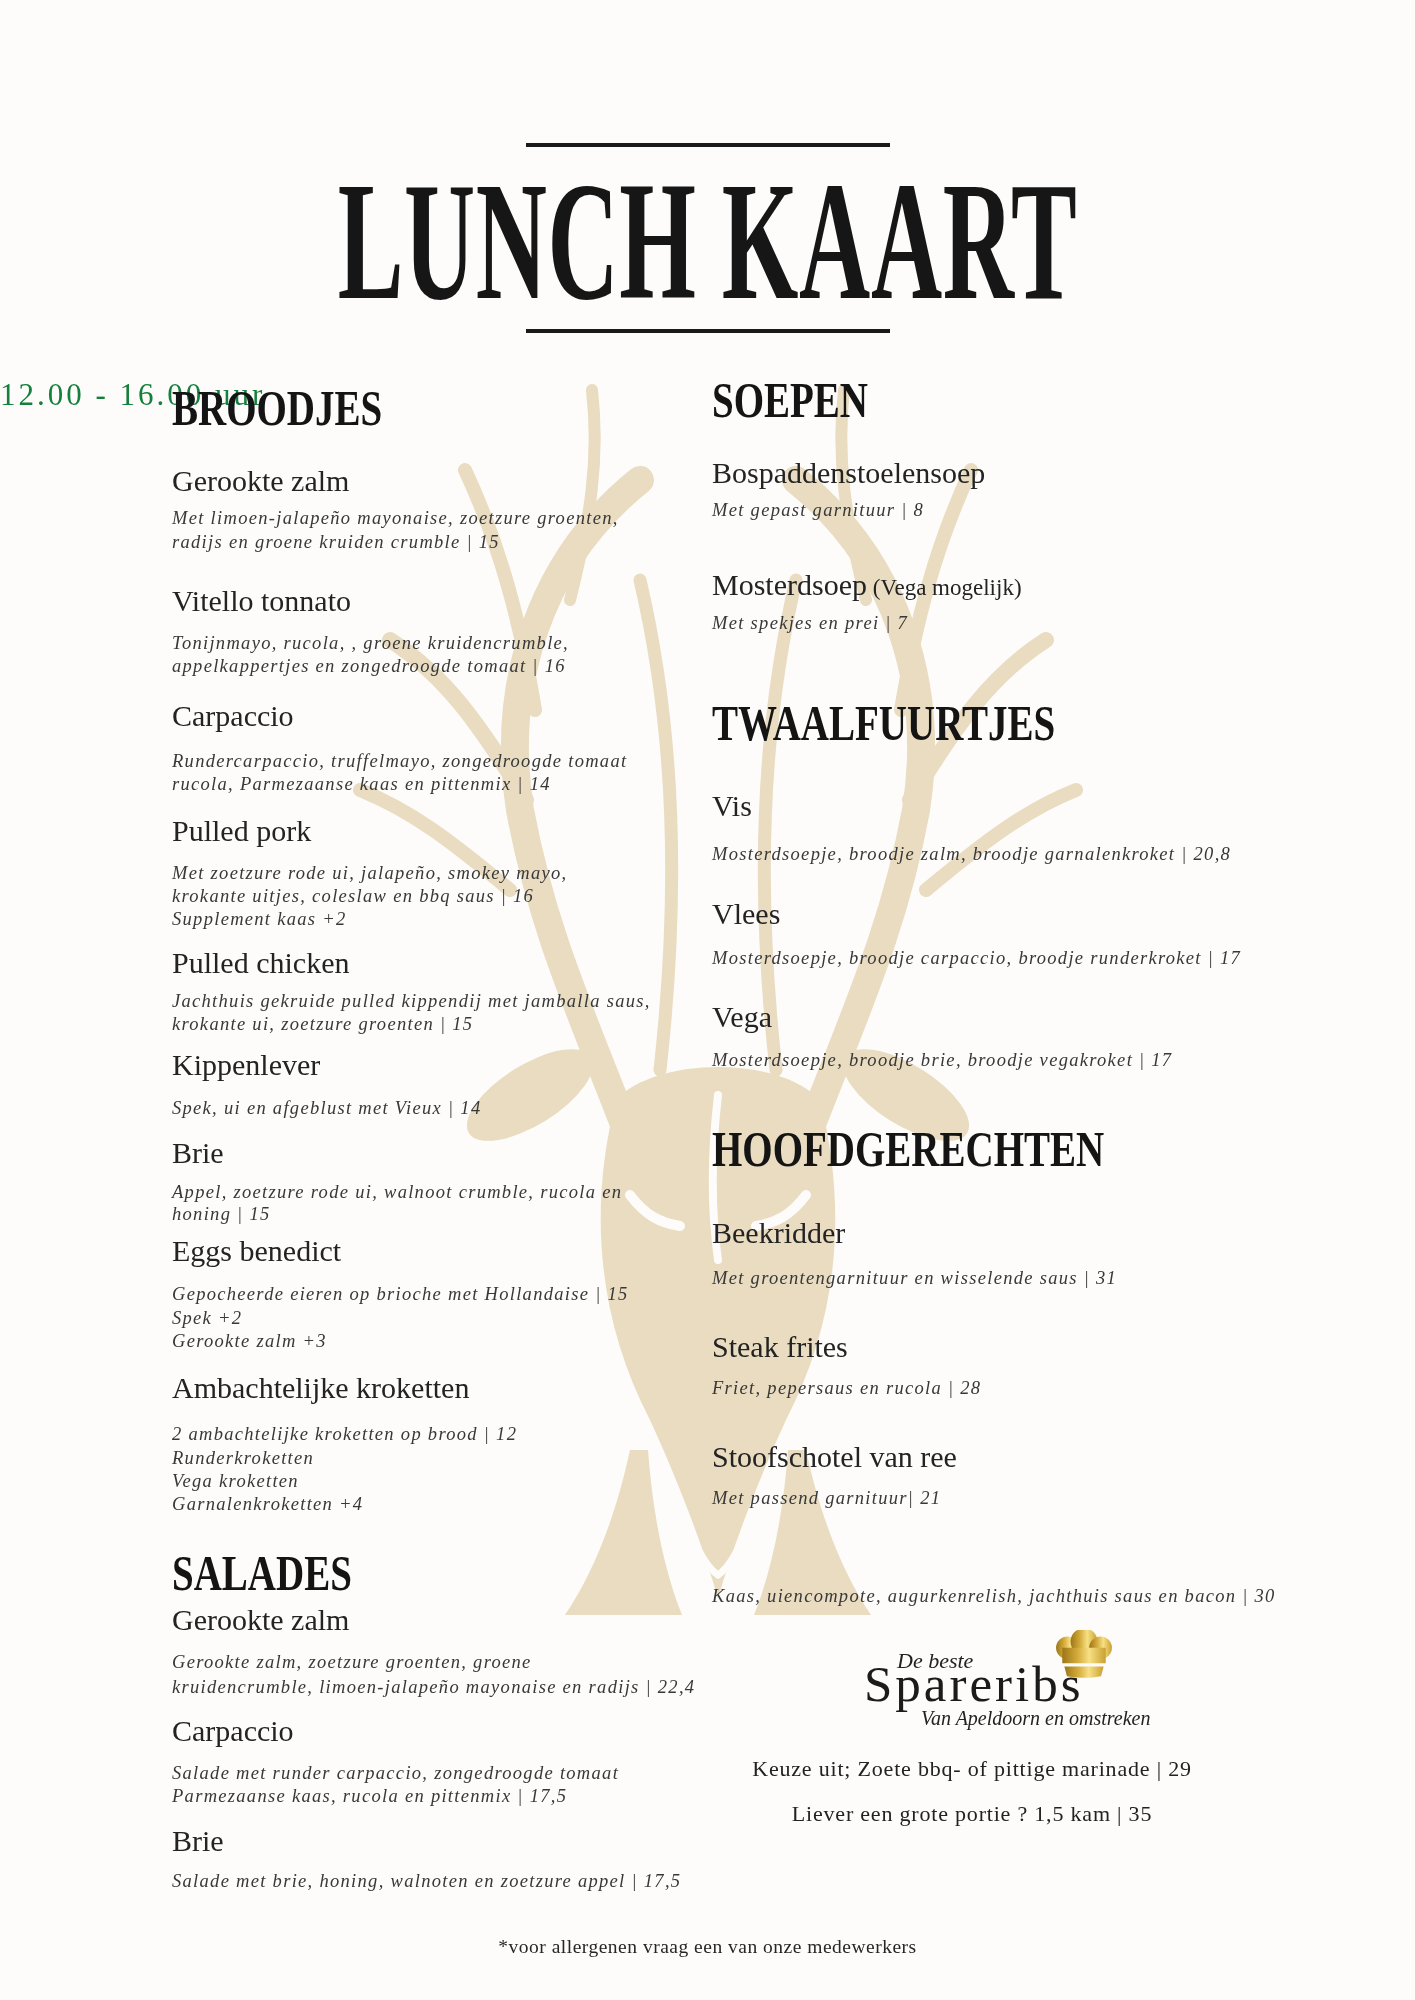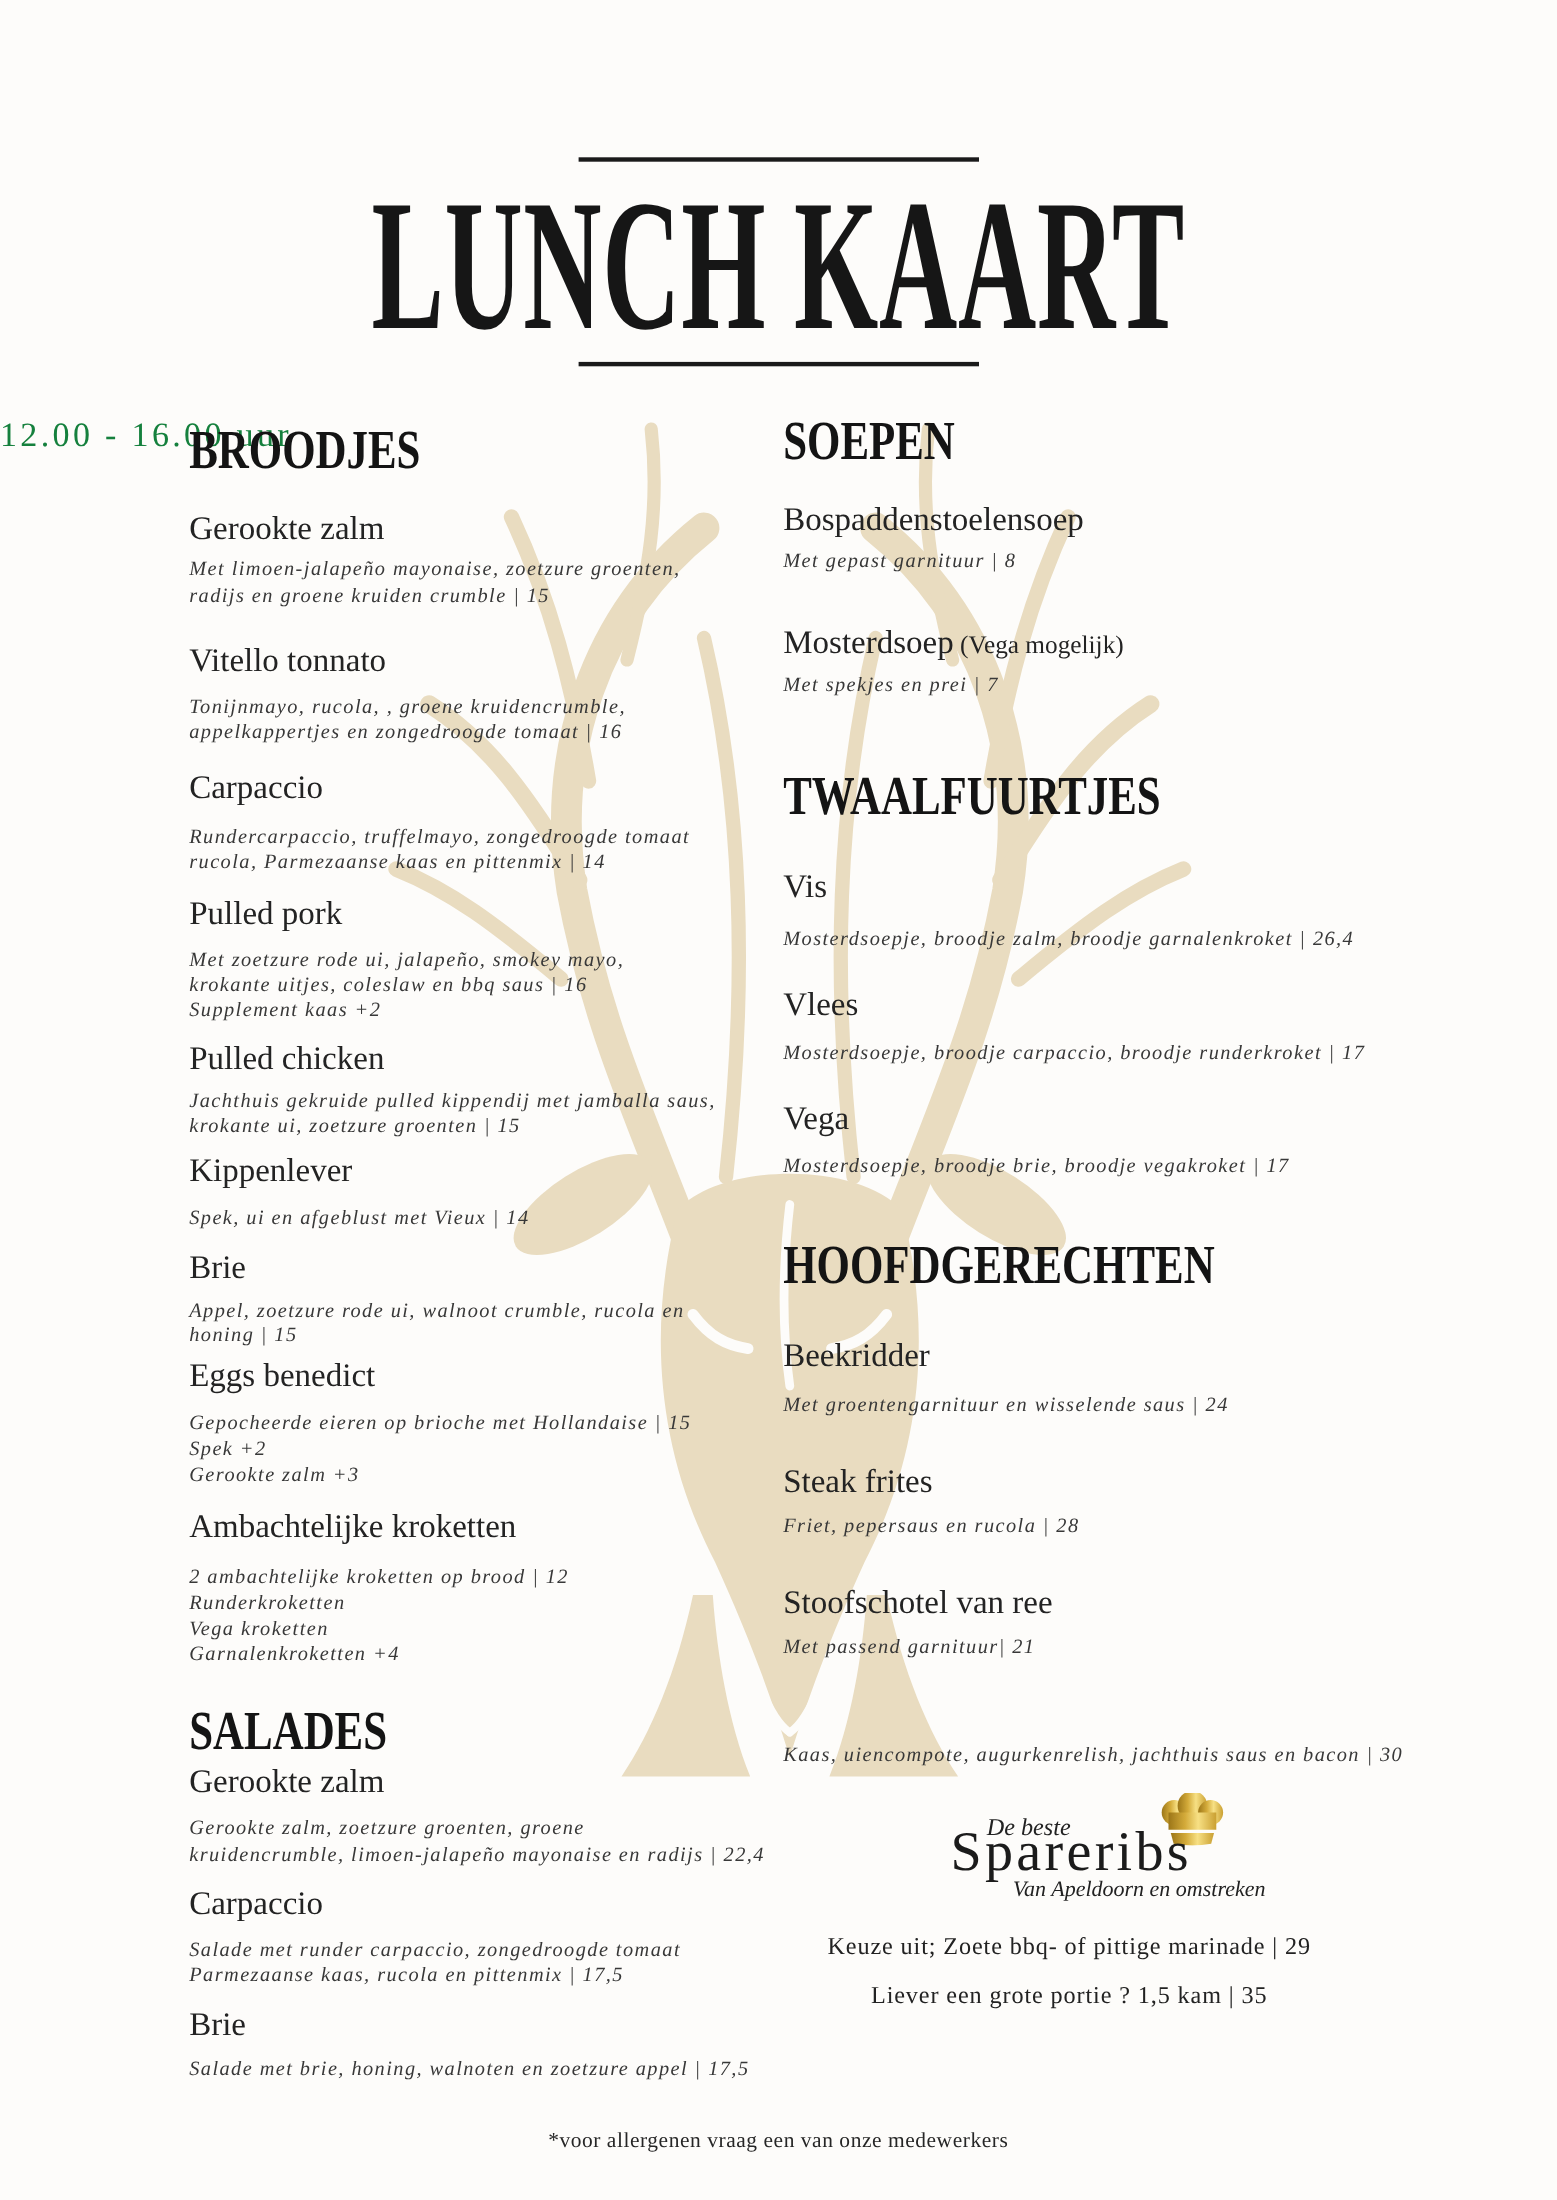--- a/index.html
+++ b/index.html
@@ -147,32 +147,32 @@
 
   <div class="t" style="left:712px;top:455px"><span>Bospaddenstoelensoep</span><span class="sx"></span></div>
   <div class="d" style="left:712px;top:501px">Met gepast garnituur | 8</div>
 
   <div class="t" style="left:712px;top:567px"><span>Mosterdsoep</span><span class="sx"> (Vega mogelijk)</span></div>
   <div class="d" style="left:712px;top:614px">Met spekjes en prei | 7</div>
 
   <div class="h" style="left:712px;top:698px">TWAALFUURTJES</div>
 
   <div class="t" style="left:712px;top:788px">Vis</div>
-  <div class="d" style="left:712px;top:845px">Mosterdsoepje, broodje zalm, broodje garnalenkroket | 26,4</div>
+  <div class="d" style="left:712px;top:845px">Mosterdsoepje, broodje zalm, broodje garnalenkroket | 20,8</div>
 
   <div class="t" style="left:712px;top:896px">Vlees</div>
   <div class="d" style="left:712px;top:949px">Mosterdsoepje, broodje carpaccio, broodje runderkroket | 17</div>
 
   <div class="t" style="left:712px;top:999px">Vega</div>
   <div class="d" style="left:712px;top:1051px">Mosterdsoepje, broodje brie, broodje vegakroket | 17</div>
 
   <div class="h" style="left:712px;top:1124px">HOOFDGERECHTEN</div>
 
   <div class="t" style="left:712px;top:1215px">Beekridder</div>
-  <div class="d" style="left:712px;top:1269px">Met groentengarnituur en wisselende saus | 24</div>
+  <div class="d" style="left:712px;top:1269px">Met groentengarnituur en wisselende saus | 31</div>
 
   <div class="t" style="left:712px;top:1329px">Steak frites</div>
   <div class="d" style="left:712px;top:1379px">Friet, pepersaus en rucola | 28</div>
 
   <div class="t" style="left:712px;top:1439px">Stoofschotel van ree</div>
   <div class="d" style="left:712px;top:1489px">Met passend garnituur| 21</div>
 
   <div class="d" style="left:712px;top:1587px">Kaas, uiencompote, augurkenrelish, jachthuis saus en bacon | 30</div>
 
   <svg class="hat" viewBox="0 0 58 46" aria-hidden="true">

